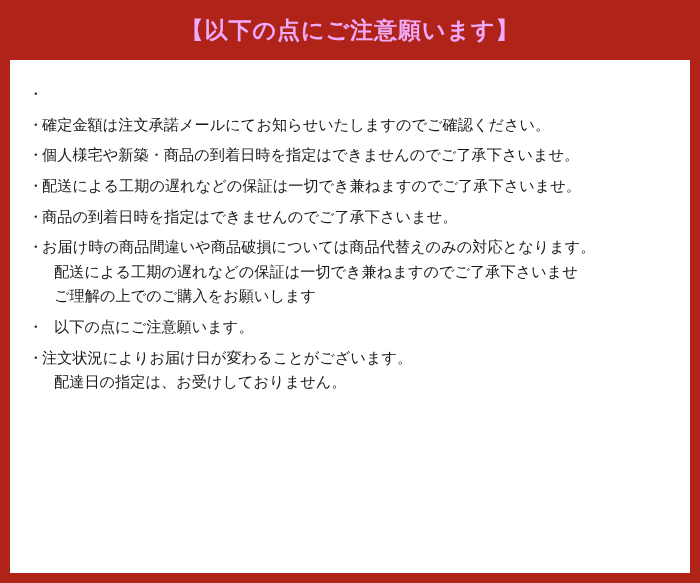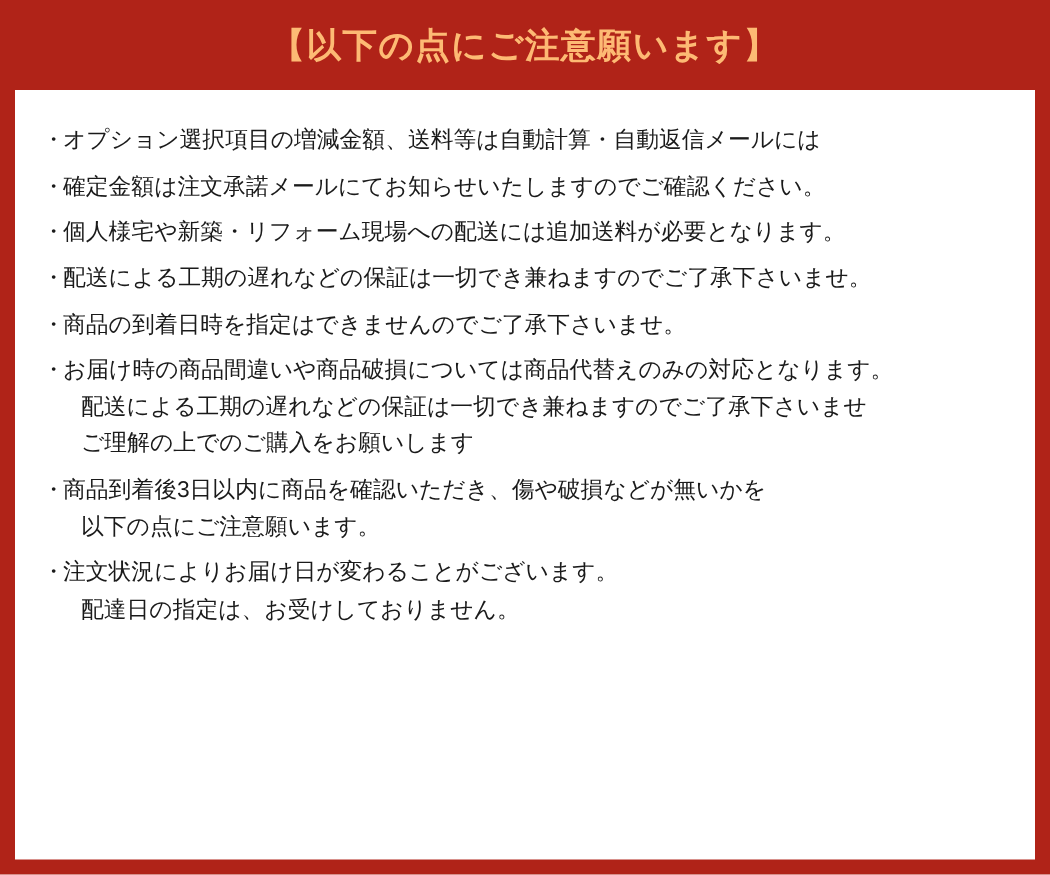--- a/index.html
+++ b/index.html
@@ -22,21 +22,21 @@
   }
   .notice-title {
     position: absolute;
     top: 0;
     left: 0;
     width: 700px;
     height: 60px;
     display: flex;
     align-items: center;
     justify-content: center;
-    color: #fdba74;
+    color: #f0abfc;
     font-size: 23px;
     font-weight: bold;
     letter-spacing: 1px;
     white-space: nowrap;
   }
   .notice-body {
     position: absolute;
     top: 60px;
     left: 10px;
     width: 680px;
@@ -77,35 +77,34 @@
 
 <div class="notice-panel">
 
   <div class="notice-title">【以下の点にご注意願います】</div>
 
   <div class="notice-body">
 
     <div class="notice-item">
       <span class="bullet">・</span>
       <span class="item-lines">
-        <span class="line">オプション選択項目の増減金額、送料等は自動計算・自動返信メールには</span>
       </span>
     </div>
 
     <div class="notice-item">
       <span class="bullet">・</span>
       <span class="item-lines">
         <span class="line">確定金額は注文承諾メールにてお知らせいたしますのでご確認ください。</span>
       </span>
     </div>
 
     <div class="notice-item">
       <span class="bullet">・</span>
       <span class="item-lines">
-        <span class="line">個人様宅や新築・リフォーム現場への配送には追加送料が必要となります。</span>
+        <span class="line">個人様宅や新築・商品の到着日時を指定はできませんのでご了承下さいませ。</span>
       </span>
     </div>
 
     <div class="notice-item">
       <span class="bullet">・</span>
       <span class="item-lines">
         <span class="line">配送による工期の遅れなどの保証は一切でき兼ねますのでご了承下さいませ。</span>
       </span>
     </div>
 
@@ -121,21 +120,20 @@
       <span class="item-lines">
         <span class="line">お届け時の商品間違いや商品破損については商品代替えのみの対応となります。</span>
         <span class="line indent">配送による工期の遅れなどの保証は一切でき兼ねますのでご了承下さいませ</span>
         <span class="line indent">ご理解の上でのご購入をお願いします</span>
       </span>
     </div>
 
     <div class="notice-item">
       <span class="bullet">・</span>
       <span class="item-lines">
-        <span class="line">商品到着後3日以内に商品を確認いただき、傷や破損などが無いかを</span>
         <span class="line indent">以下の点にご注意願います。</span>
       </span>
     </div>
 
     <div class="notice-item">
       <span class="bullet">・</span>
       <span class="item-lines">
         <span class="line">注文状況によりお届け日が変わることがございます。</span>
         <span class="line indent">配達日の指定は、お受けしておりません。</span>
       </span>

